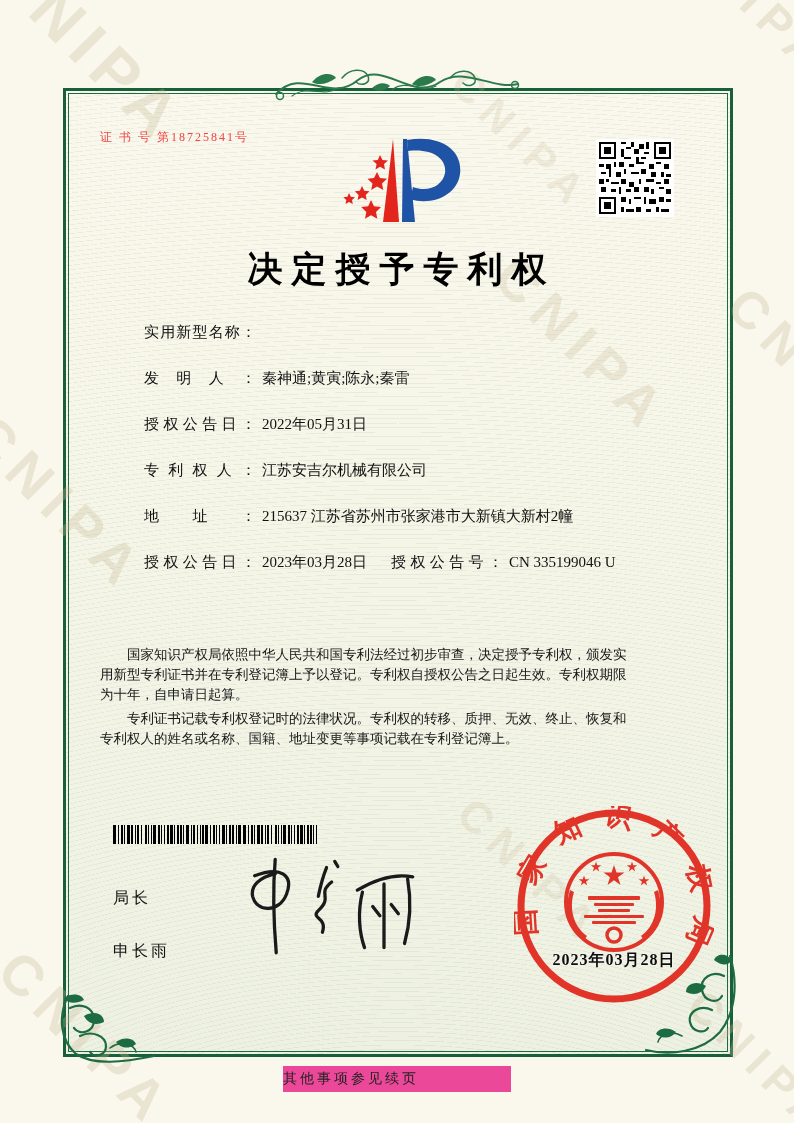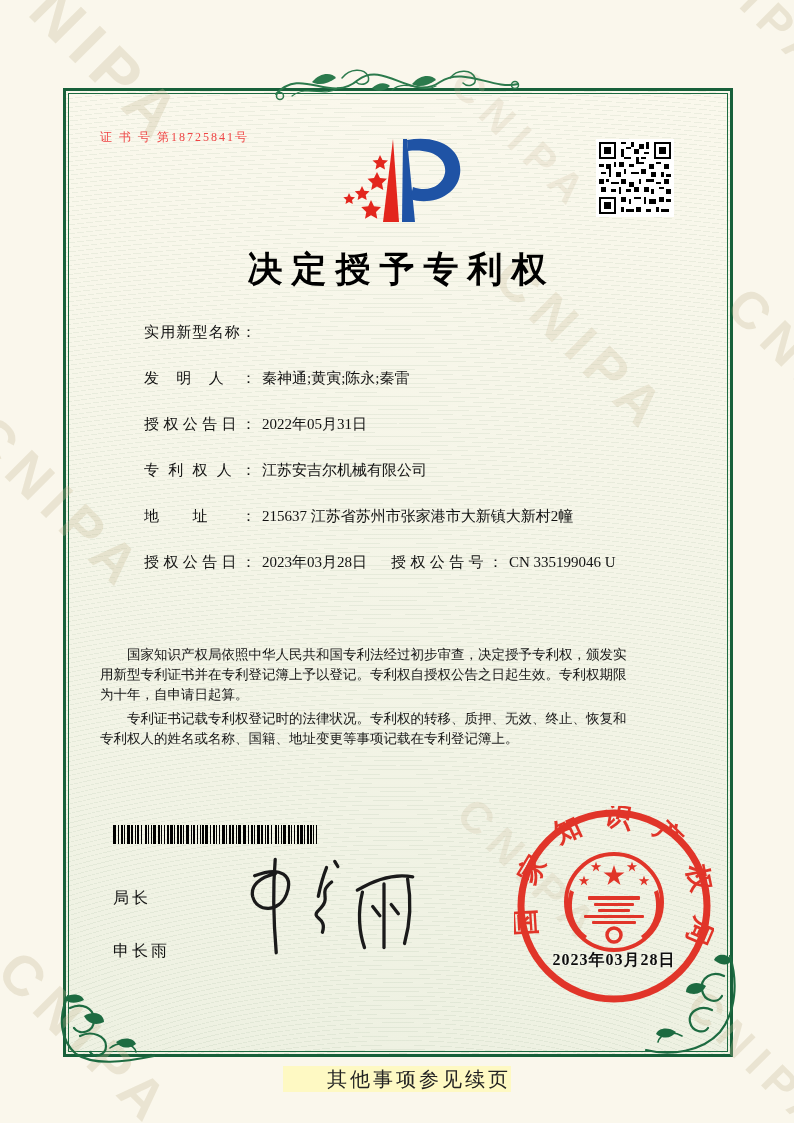--- a/index.html
+++ b/index.html
@@ -50,22 +50,22 @@
   .signature{position:absolute;left:228px;top:852px;width:195px;height:105px;}
 
   .seal{position:absolute;left:514px;top:806px;width:200px;height:200px;z-index:3;}
   .seal svg{position:absolute;inset:0;}
   .seal-date{position:absolute;left:0;top:144px;width:100%;text-align:center;
              font-size:16px;font-weight:bold;color:#0d0d0d;letter-spacing:1px;
              text-shadow:0 0 2px rgba(255,255,255,0.9);}
 
   .page-info{position:absolute;left:0;top:1024px;width:100%;text-align:center;font-size:12.5px;letter-spacing:2px;color:#222;}
 
-  .cont-note{position:absolute;left:283px;top:1066px;width:228px;height:26px;background:#fef9c3;
-             text-align:right;line-height:26px;font-size:20px;letter-spacing:3px;color:#222;z-index:2;}
+  .cont-note{position:absolute;left:283px;top:1066px;width:228px;height:26px;background:#ec4899;
+             text-align:left;line-height:26px;font-size:14px;letter-spacing:3px;color:#222;z-index:2;}
 
   .ornament{position:absolute;z-index:2;pointer-events:none;}
 </style>
 </head>
 <body>
 
 <div class="page">
 
   <div class="wm" style="left:-34px;top:8px;font-size:64px;">CNIPA</div>
   <div class="wm" style="left:660px;top:-26px;font-size:46px;">CNIPA</div>

